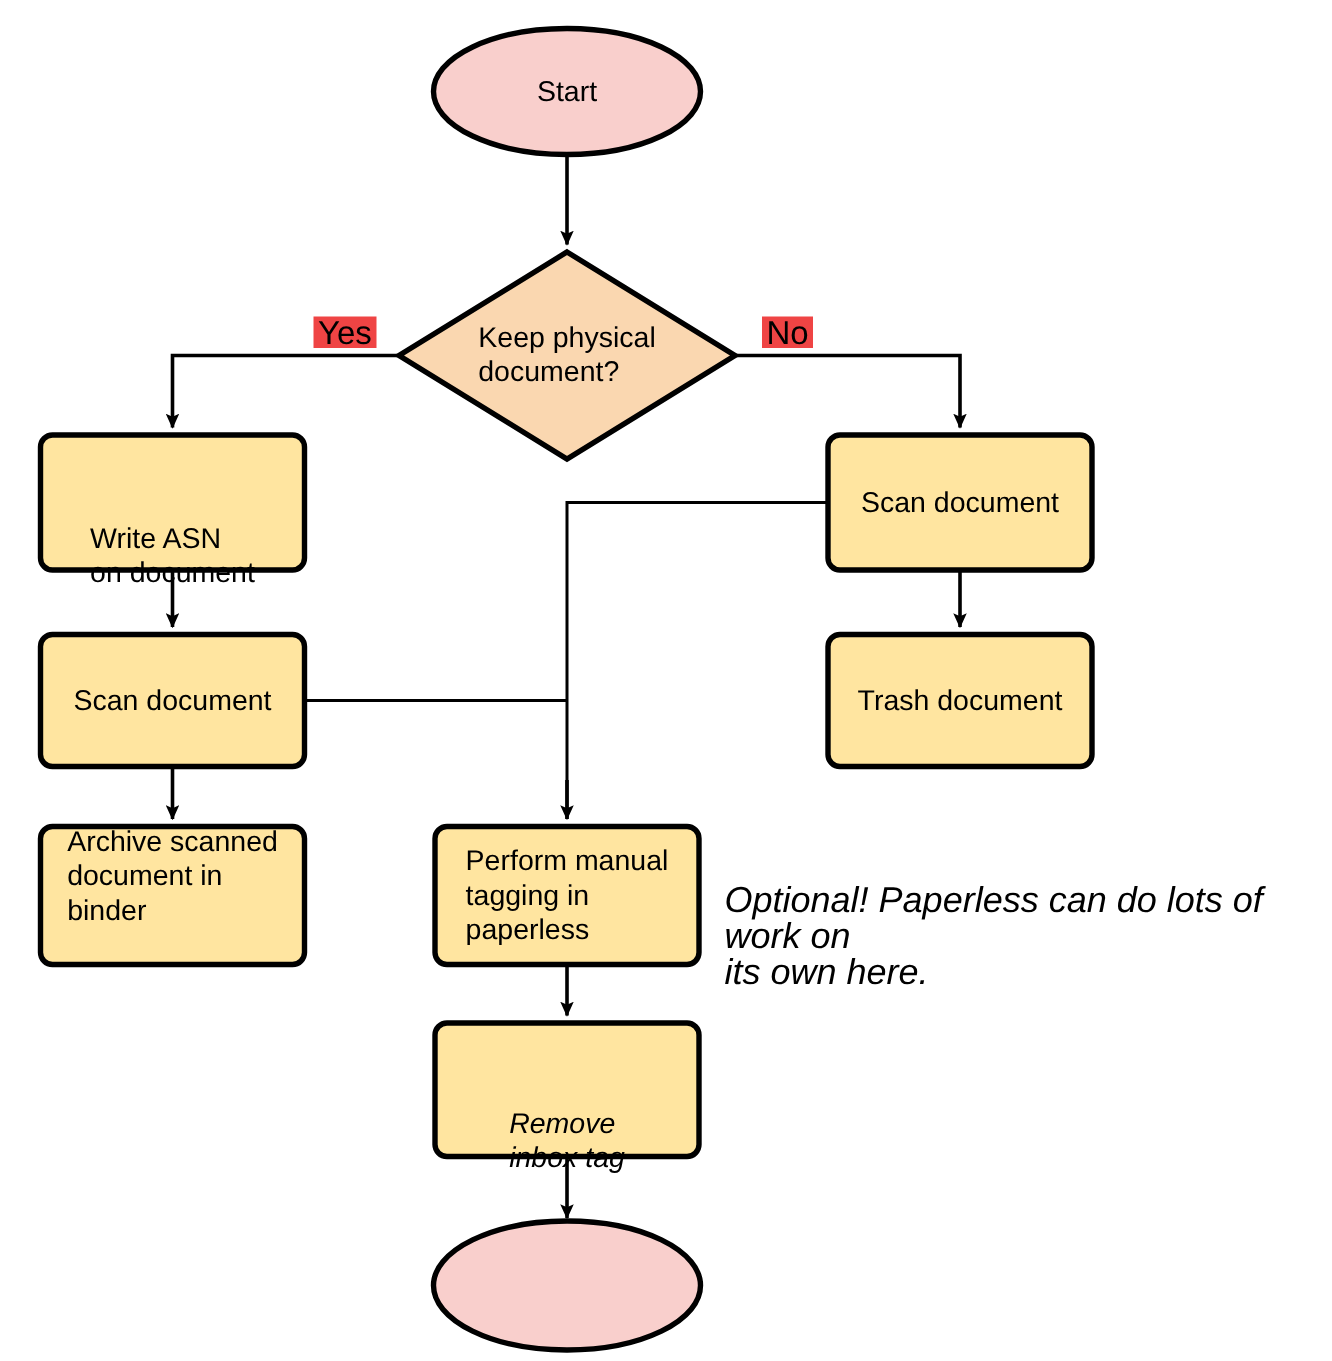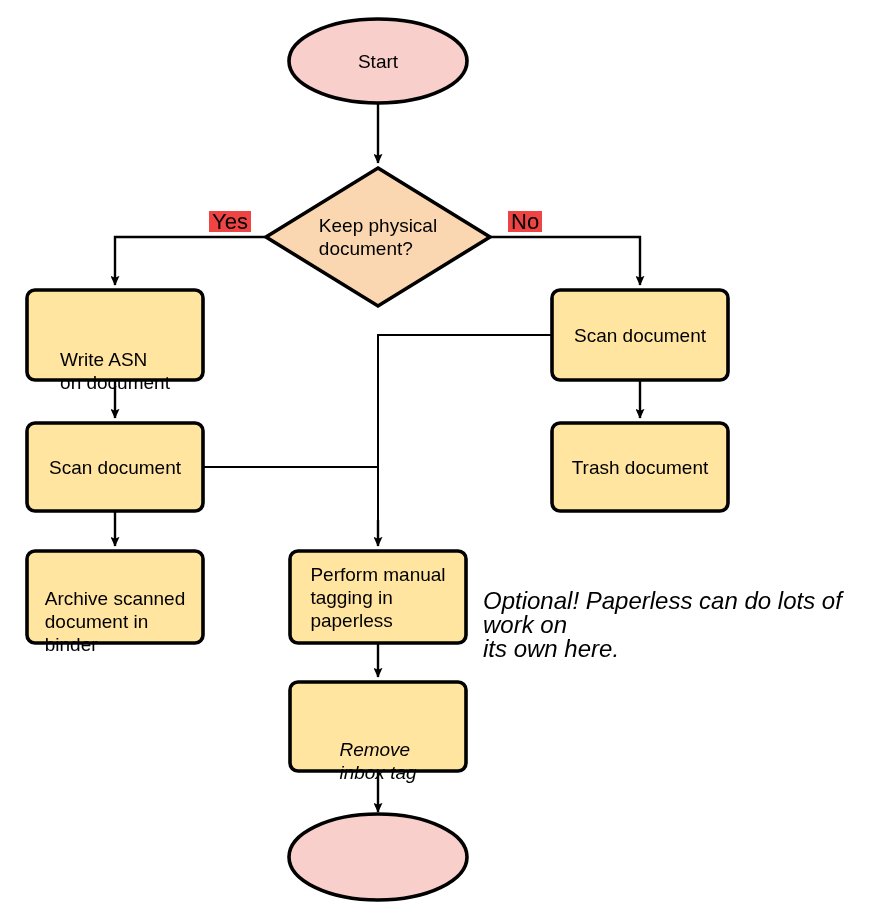--- a/index.html
+++ b/index.html
@@ -123,21 +123,21 @@
   <div class="node-label" style="left:289px; top:19px; width:178px; height:84px;">Start</div>
 
   <div class="node-label" style="left:280px; top:196px; width:196px; height:82px;">Keep physical
 document?</div>
 
   <div class="node-label" style="left:27px; top:290px; width:176px; height:90px;margin-top:36px;">Write ASN
 on document</div>
 
   <div class="node-label" style="left:27px; top:423px; width:176px; height:88px;">Scan document</div>
 
-  <div class="node-label" style="left:27px; top:575px; width:176px; height:92px;">Archive scanned
+  <div class="node-label" style="left:27px; top:538px; width:176px; height:92px;">Archive scanned
 document in
 binder</div>
 
   <div class="node-label" style="left:552px; top:290px; width:176px; height:90px;">Scan document</div>
 
   <div class="node-label" style="left:290px; top:551px; width:176px; height:92px;">Perform manual
 tagging in
 paperless</div>
 
   <div class="node-label" style="left:552px; top:423px; width:176px; height:88px;">Trash document</div>

